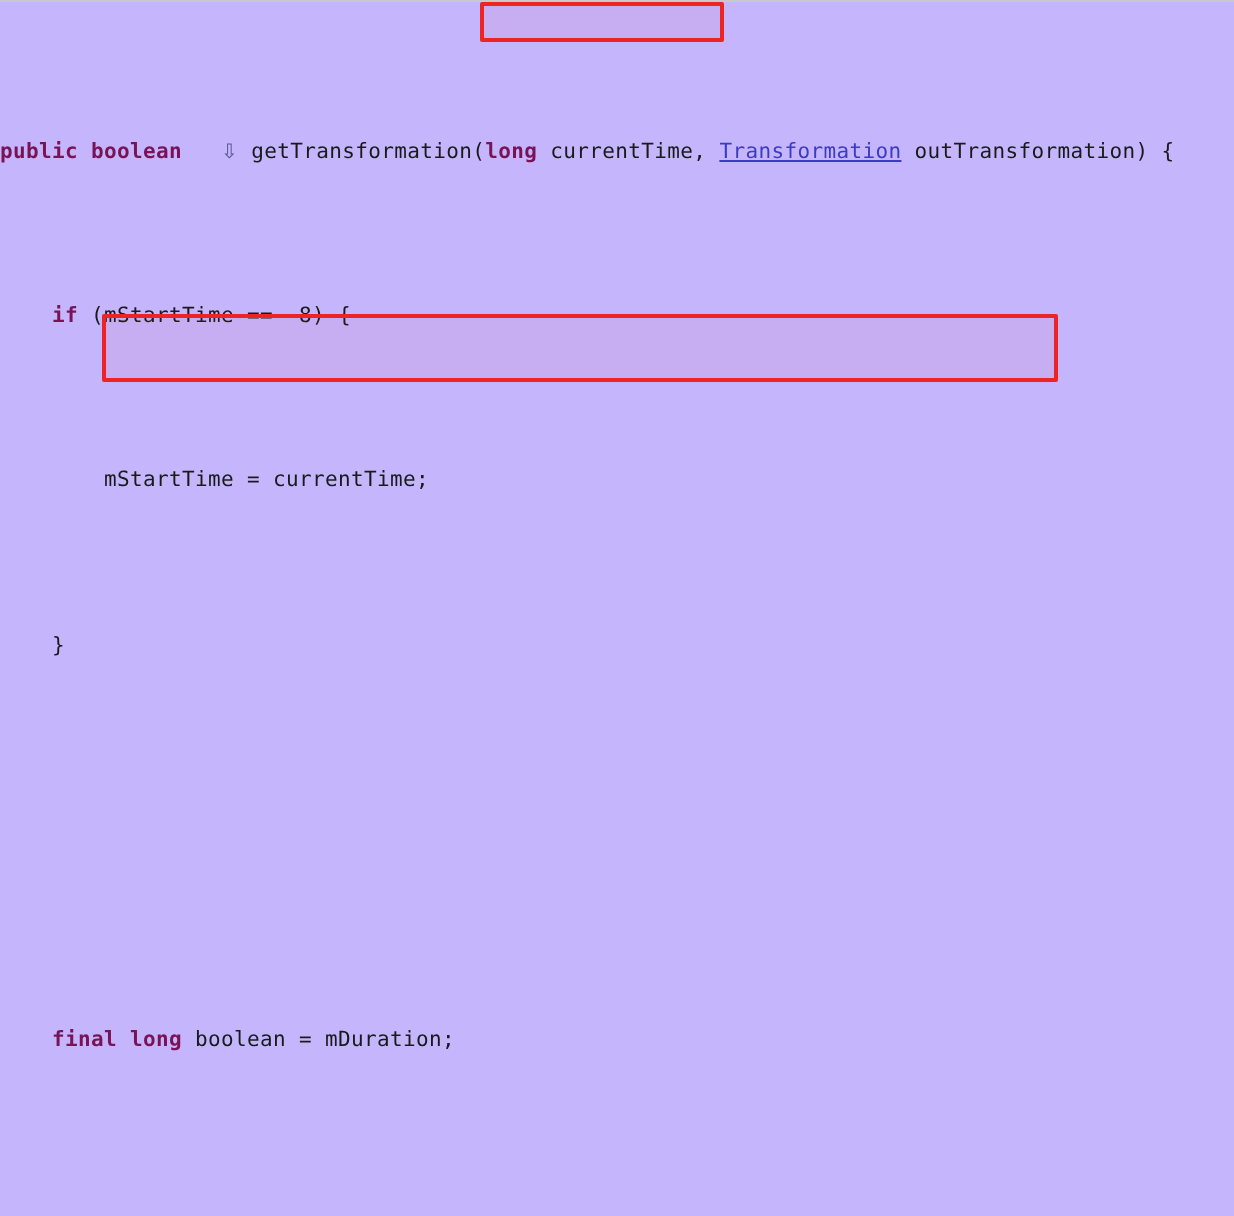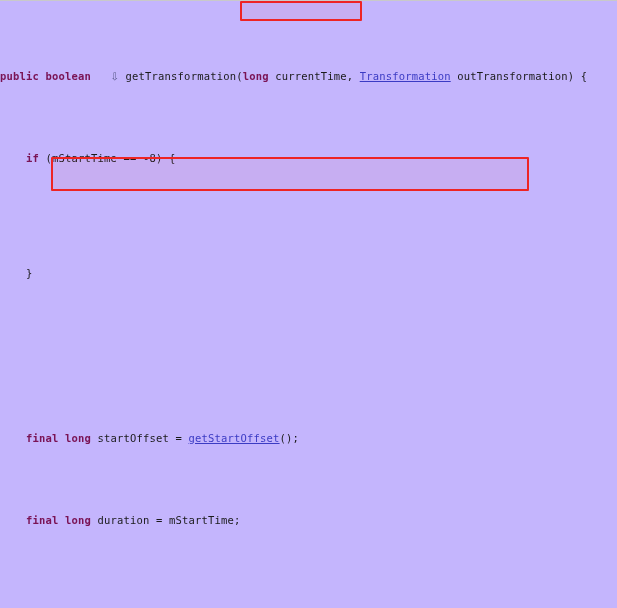--- a/index.html
+++ b/index.html
@@ -91,32 +91,32 @@
 
   <div class="code">
 
     
     <div class="line"><span class="kw">public boolean</span><span class="plain">   </span><span class="arrow-glyph">⇩</span><span class="plain"> getTransformation(</span><span class="kw">long</span><span class="plain"> currentTime, </span><span class="link">Transformation</span><span class="plain"> outTransformation) {</span></div>
 
     
     <div class="line"><span class="plain">    </span><span class="kw">if</span><span class="plain"> (mStartTime == -8) {</span></div>
 
     
+    <div class="line"><span class="plain">        mStartTime = currentTime;</span></div>
 
     
     <div class="line"><span class="plain">    }</span></div>
 
     
     <div class="line"><span class="plain"> </span></div>
 
     
-    <div class="line"><span class="plain">    </span><span class="kw">final long</span><span class="plain"> startOffset = </span><span class="link">getStartOffset</span><span class="plain">();</span></div>
-
-    
-    <div class="line"><span class="plain">    </span><span class="kw">final long</span><span class="plain"> duration = mStartTime;</span></div>
+
+    
+    <div class="line"><span class="plain">    </span><span class="kw">final long</span><span class="plain"> boolean = mDuration;</span></div>
 
     
     
 
     
     
 
     
     
 

